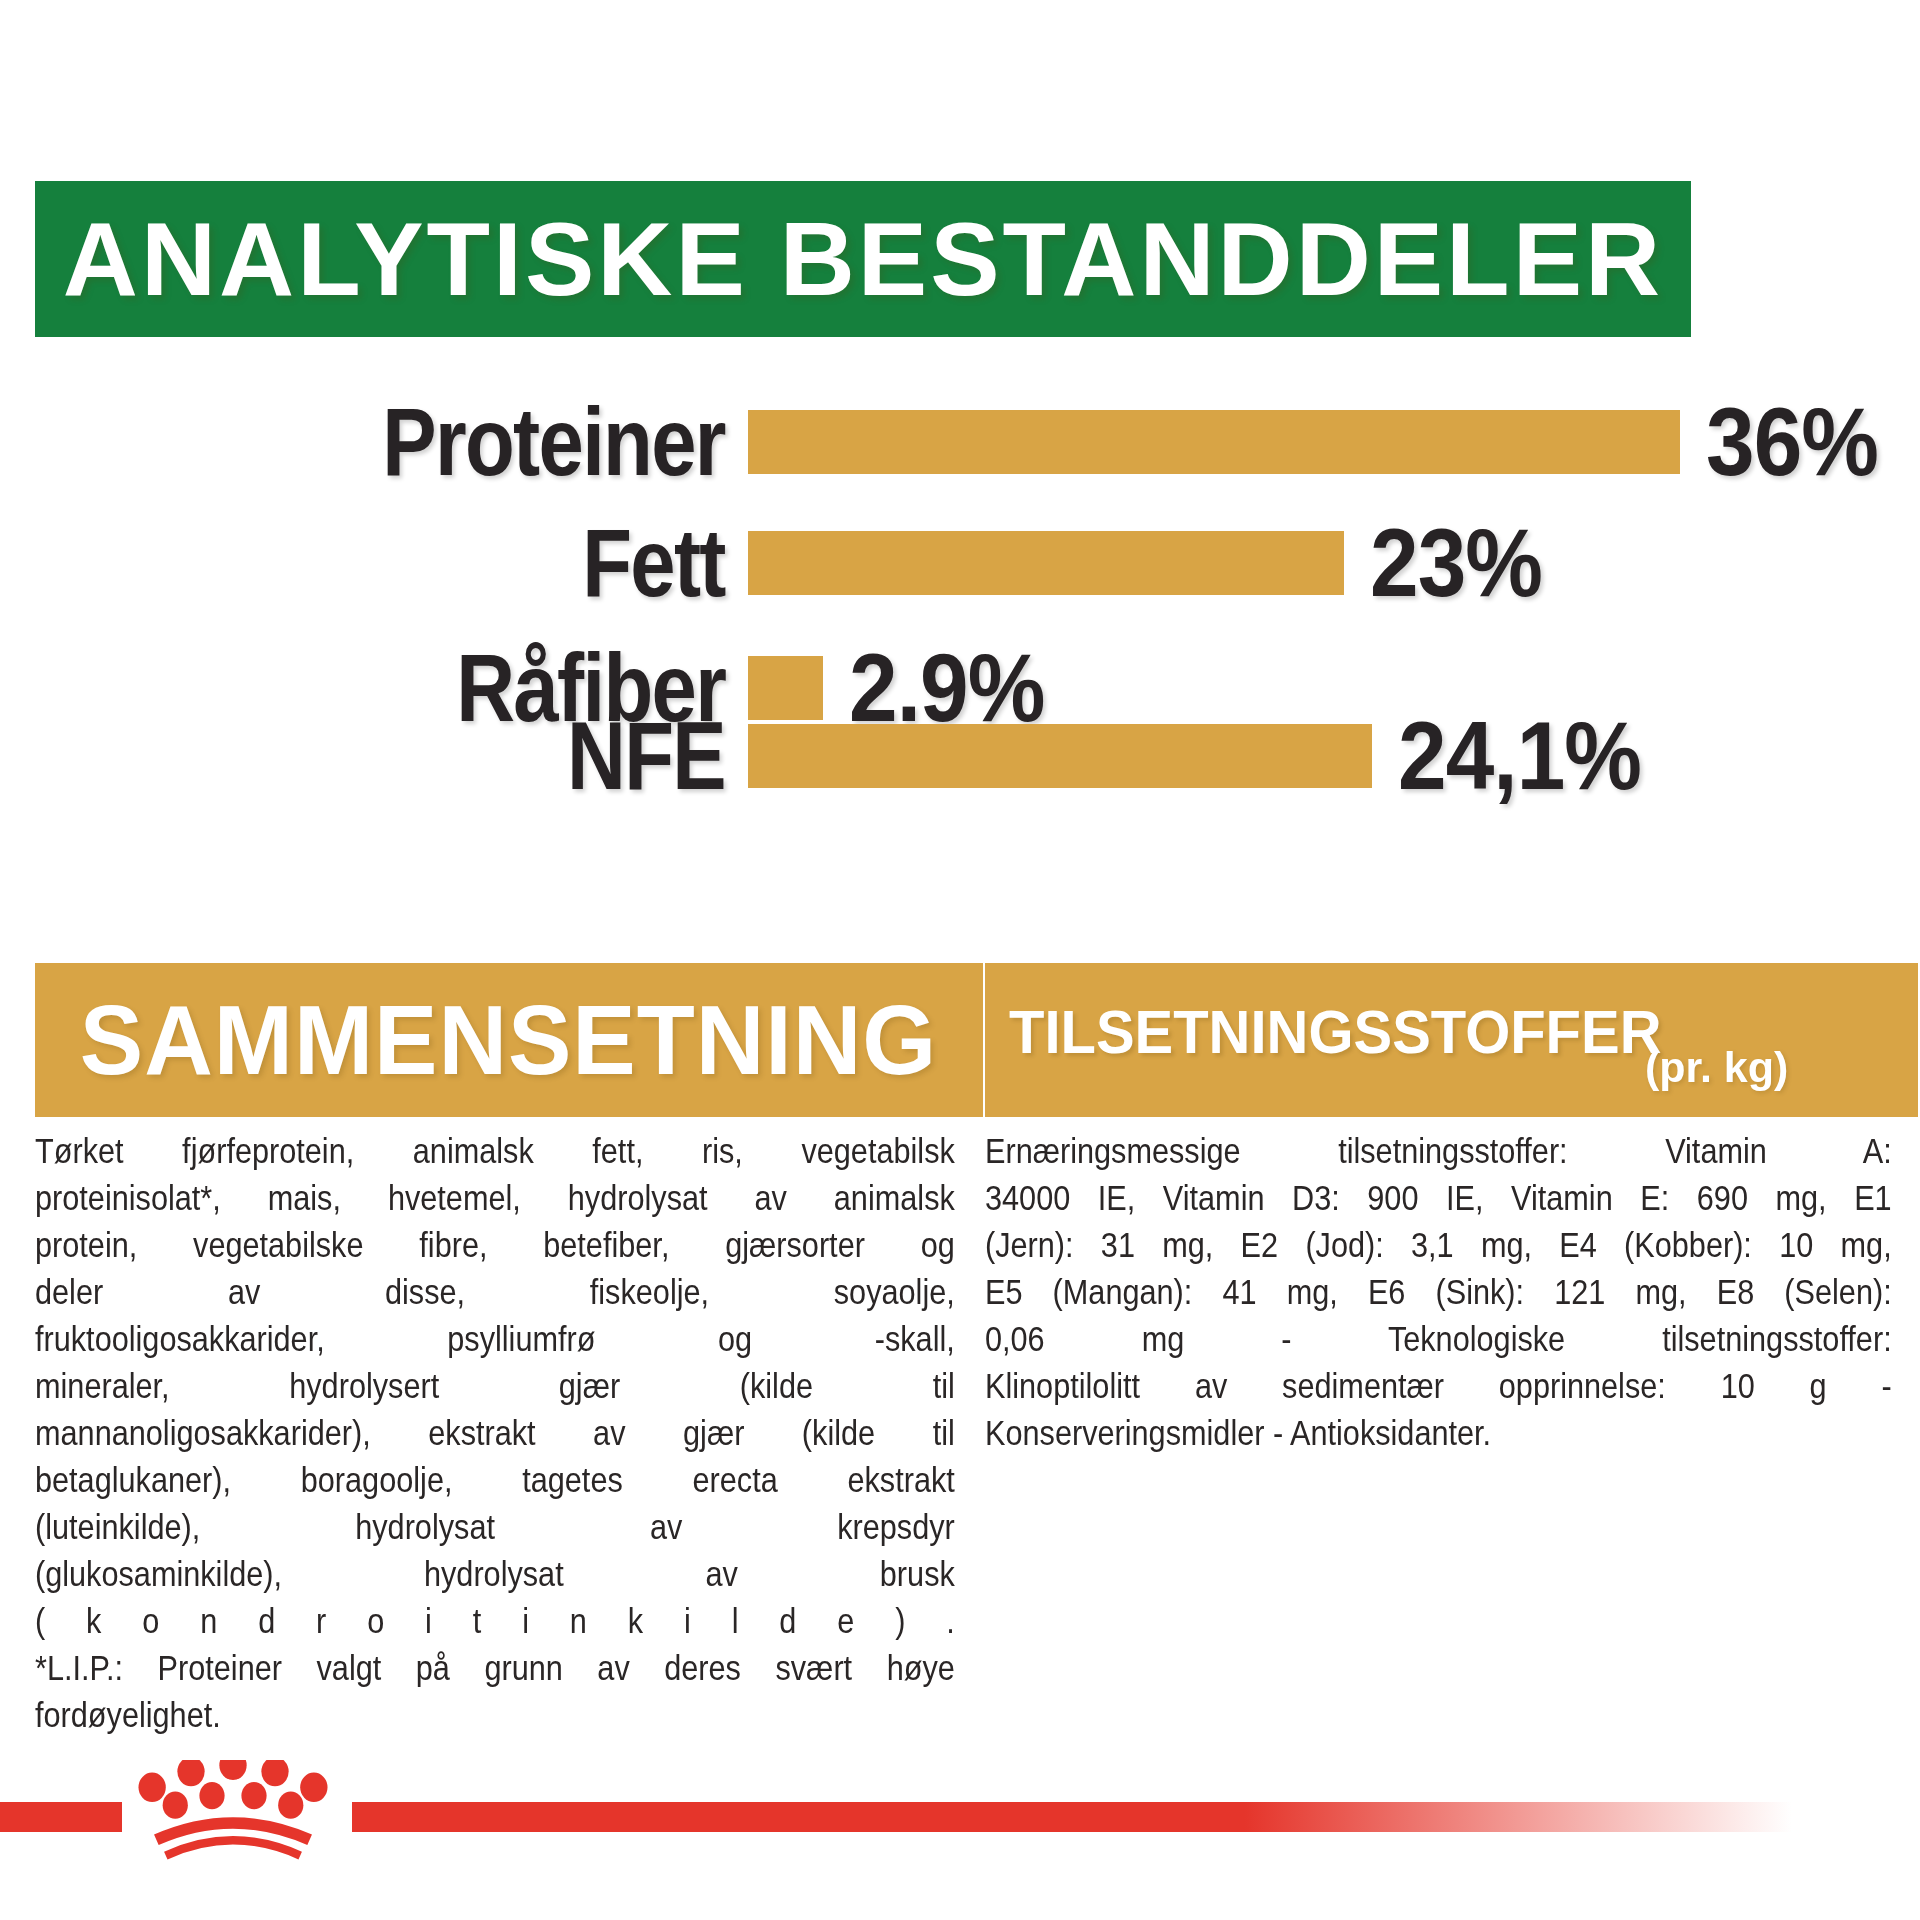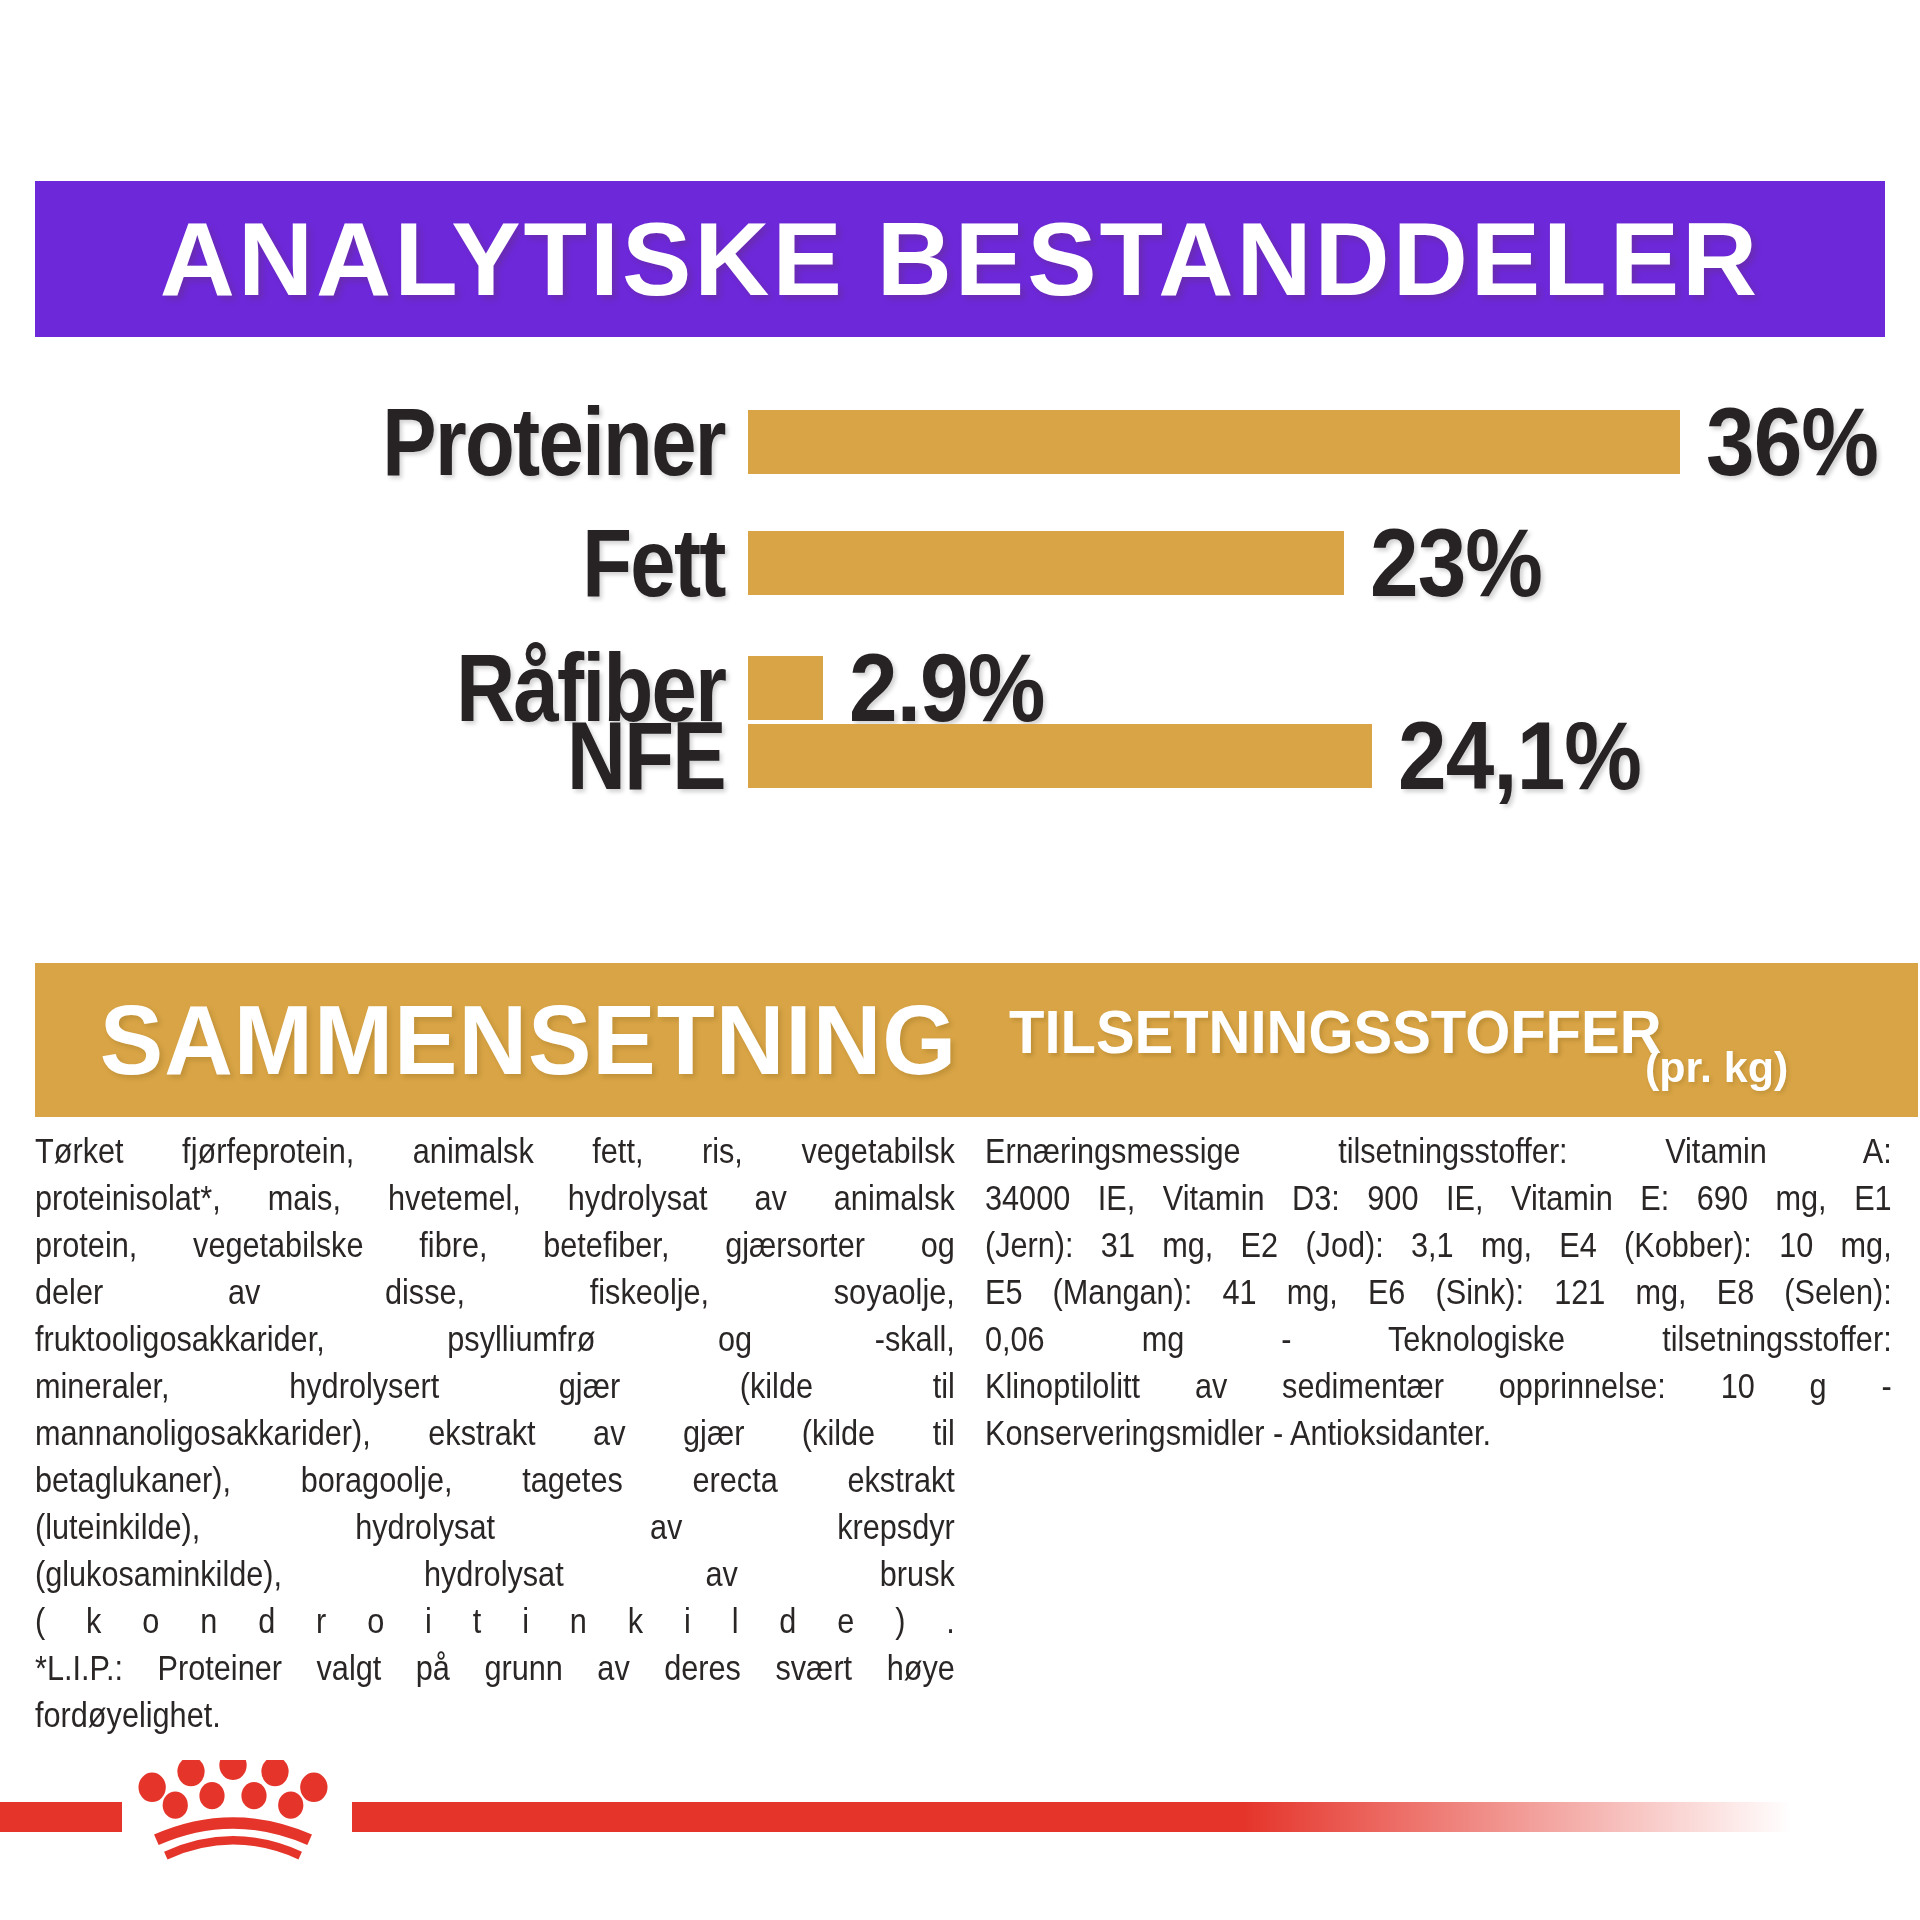--- a/index.html
+++ b/index.html
@@ -1,37 +1,37 @@
 <!DOCTYPE html>
 <html><head>
 <meta charset="utf-8">
 <style>
   html,body{margin:0;padding:0;background:#ffffff;}
   .canvas{position:relative;width:1920px;height:1920px;background:#ffffff;overflow:hidden;
           font-family:"Liberation Sans",sans-serif;}
 
   
-  .banner{position:absolute;left:35px;top:181px;width:1850px;height:156px;background:#6d28d9;
+  .banner{position:absolute;left:35px;top:181px;width:1656px;height:156px;background:#15803d;
           display:flex;align-items:center;justify-content:center;}
   .banner-text{color:#ffffff;font-weight:bold;font-size:104px;letter-spacing:3px;white-space:nowrap;
                text-shadow:4px 4px 6px rgba(90,60,0,0.18);}
 
   
   .crow{position:absolute;left:0;width:1920px;height:64px;margin-left:18px;}
   .rlabel{position:absolute;right:1213px;top:50%;transform:translateY(-50%) scaleX(0.84);
           transform-origin:right center;font-weight:bold;font-size:97px;color:#272325;
           white-space:nowrap;letter-spacing:-2px;text-shadow:3px 3px 5px rgba(0,0,0,0.18);}
   .bar{position:absolute;left:730px;top:0;height:64px;background:#D8A445;}
   .rvalue{position:absolute;top:50%;transform:translateY(-50%) scaleX(0.9);transform-origin:left center;
           font-weight:bold;font-size:97px;color:#272325;white-space:nowrap;letter-spacing:-1px;
           text-shadow:3px 3px 5px rgba(0,0,0,0.18);}
 
   
   .goldbox{position:absolute;top:963px;height:154px;background:#D8A445;}
-  .comp-box{left:35px;width:948px;display:flex;align-items:center;justify-content:center;padding-left:20px;}
+  .comp-box{left:35px;width:948px;display:flex;align-items:center;justify-content:center;}
   .comp-title{color:#fff;font-weight:bold;font-size:99px;white-space:nowrap;letter-spacing:1px;
               transform:scaleX(0.96);text-shadow:3px 3px 5px rgba(90,60,0,0.18);}
   .add-box{left:985px;width:933px;}
   .add-title{position:absolute;left:24px;top:34px;color:#fff;font-weight:bold;font-size:61px;
              white-space:nowrap;transform:scaleX(0.95);transform-origin:left center;
              text-shadow:3px 3px 4px rgba(90,60,0,0.18);}
   .add-unit{position:absolute;left:660px;top:80px;color:#fff;font-weight:bold;font-size:43px;
             white-space:nowrap;text-shadow:2px 2px 4px rgba(90,60,0,0.18);}
 
   

